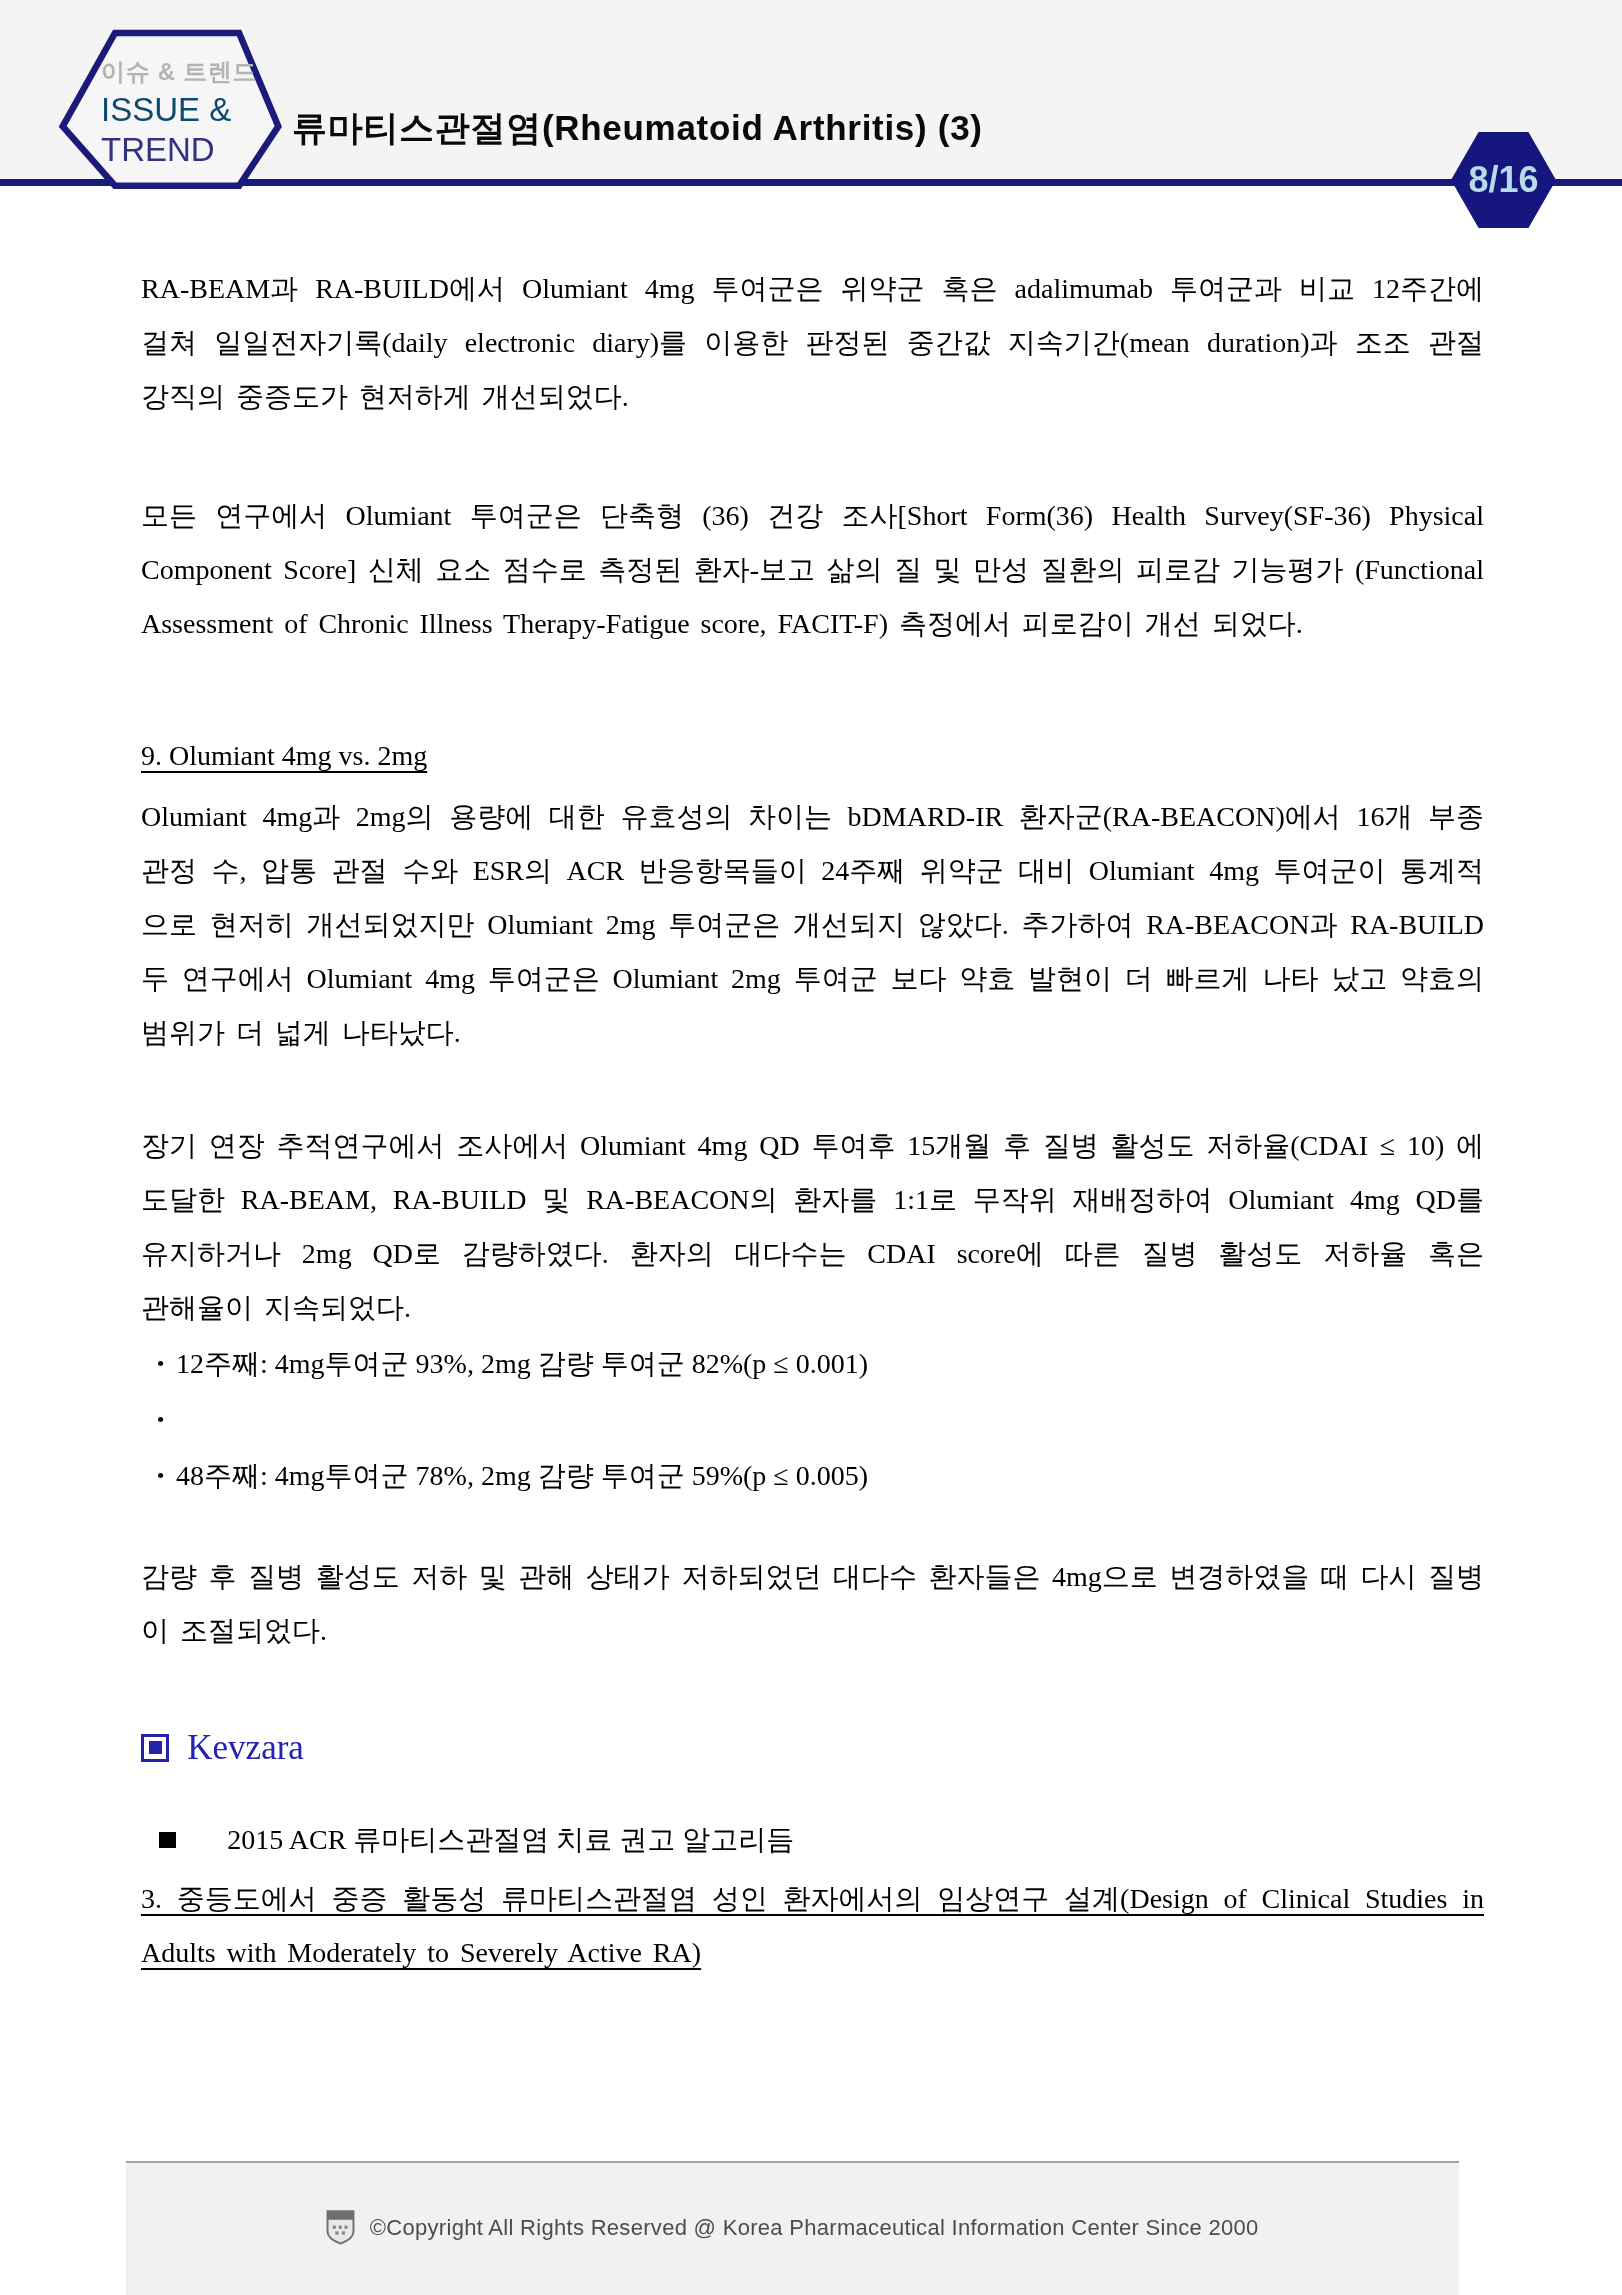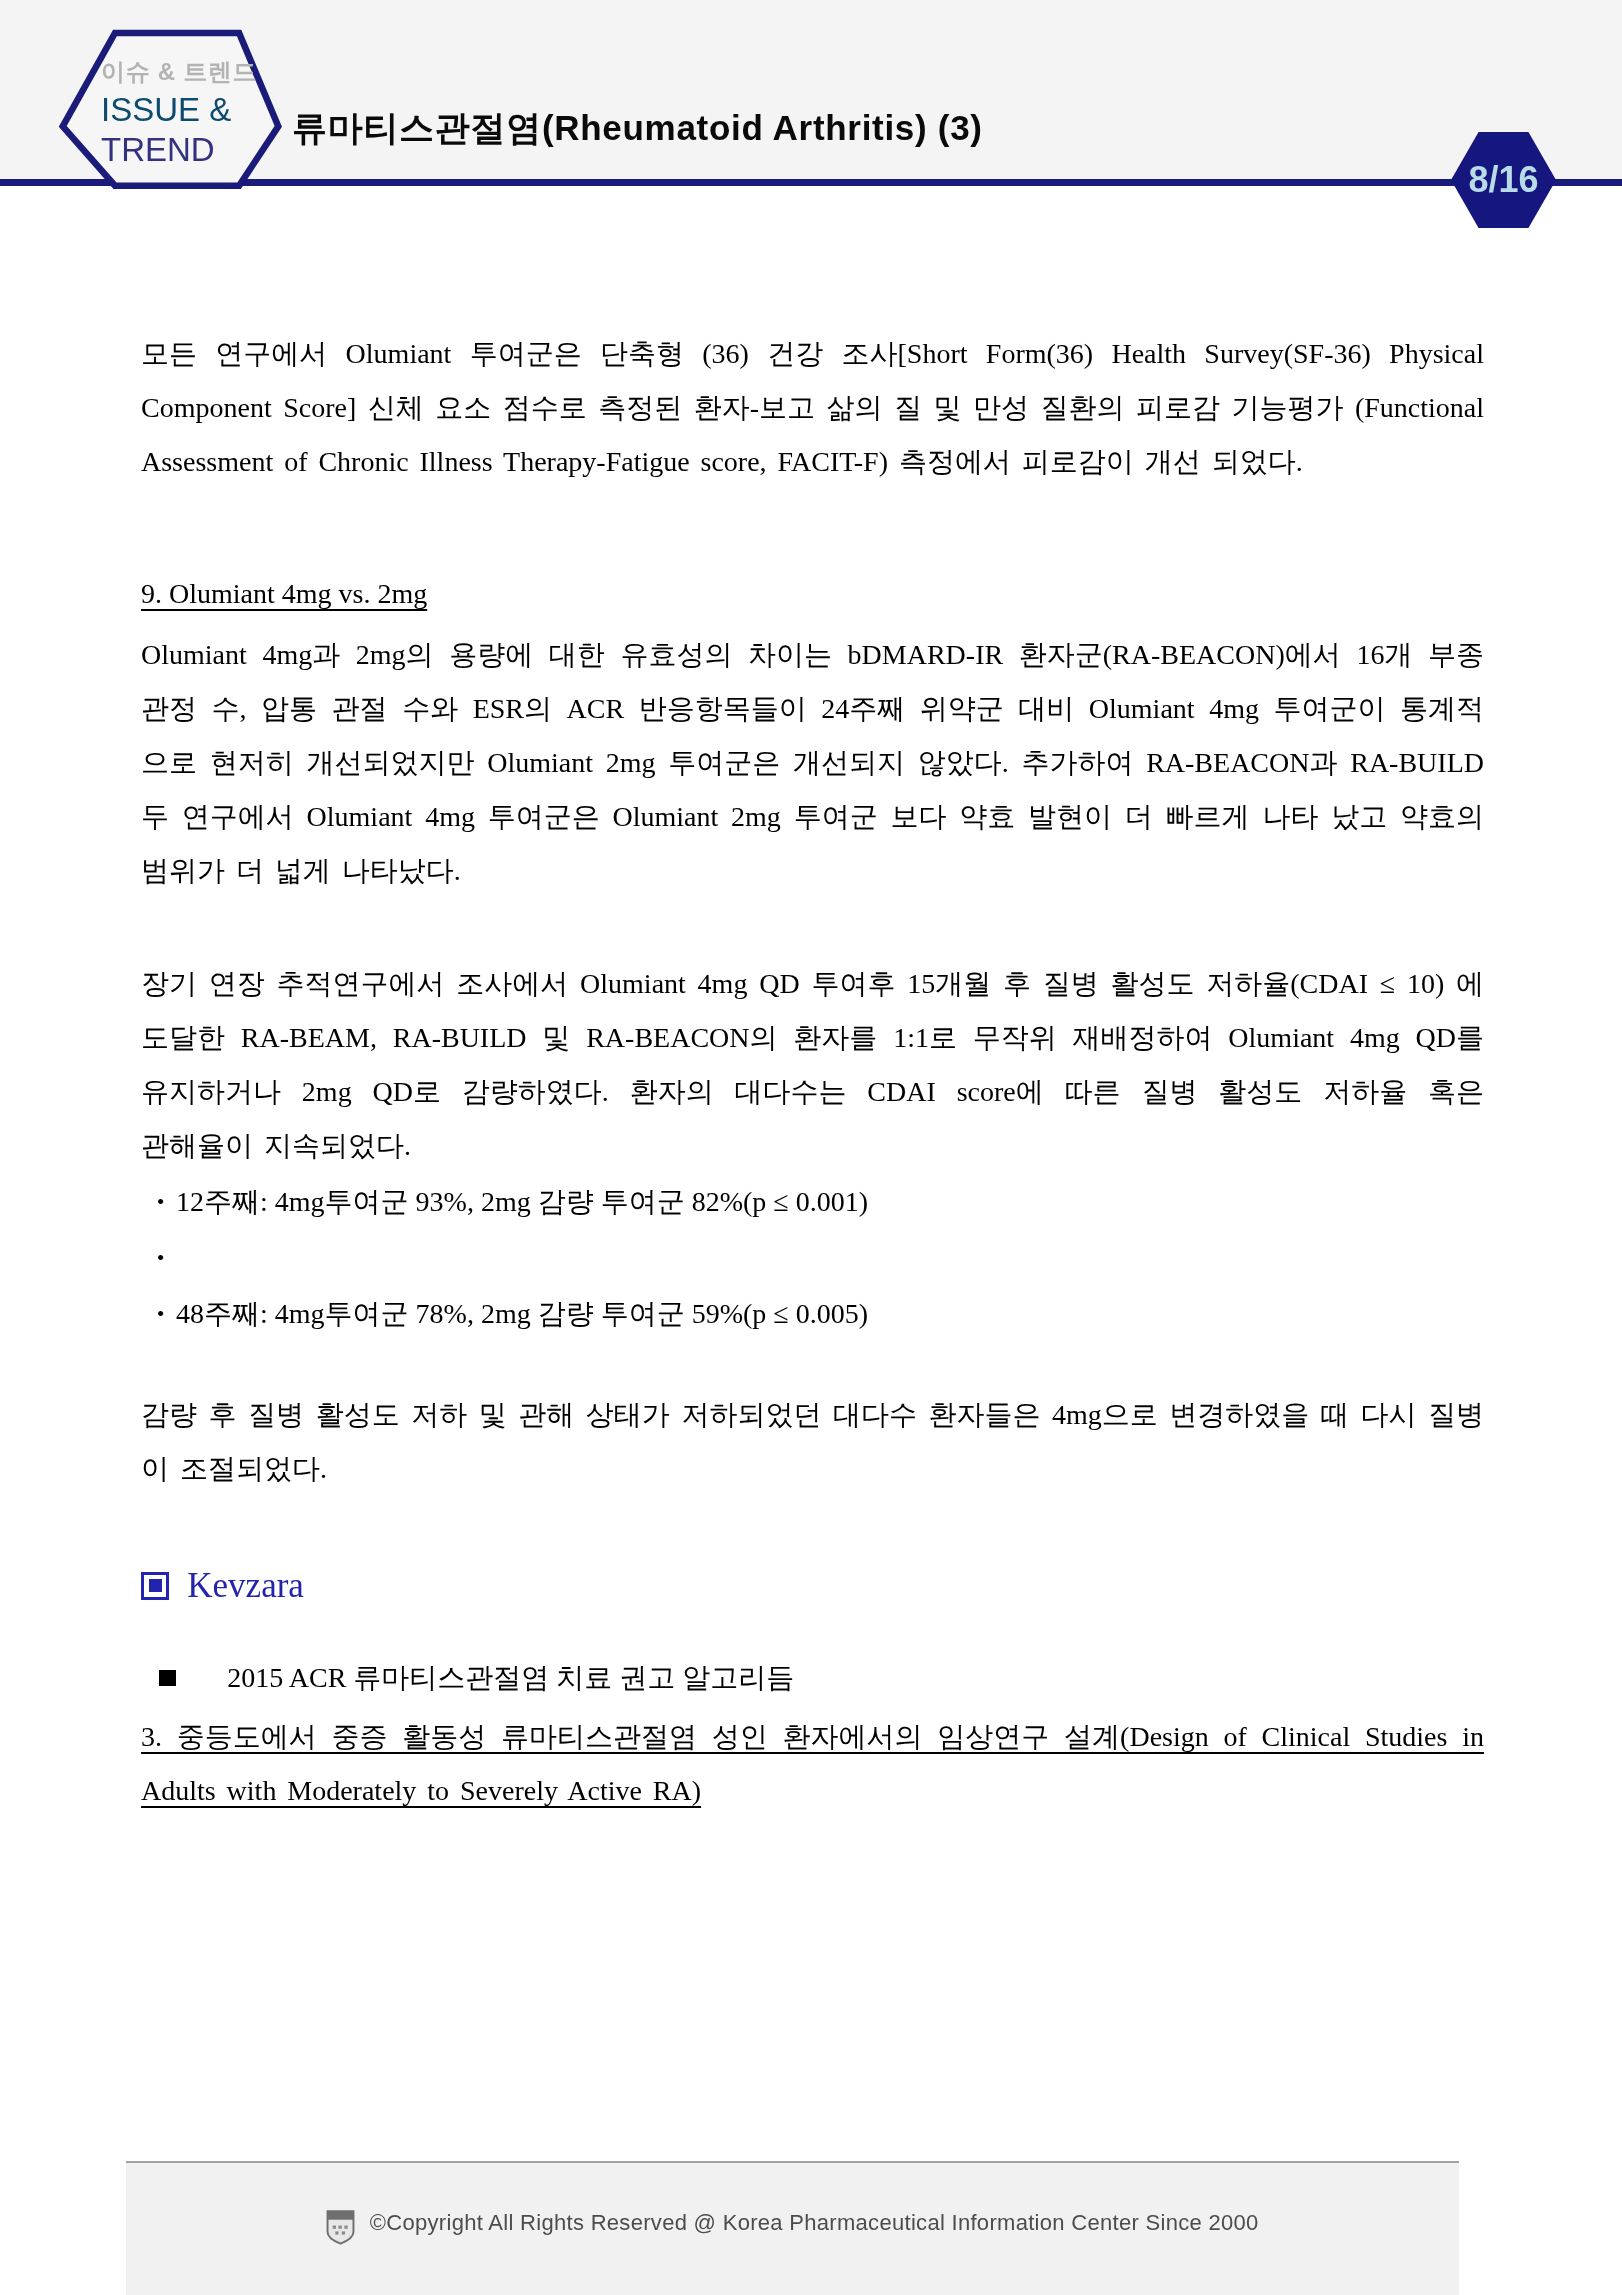--- a/index.html
+++ b/index.html
@@ -64,21 +64,21 @@
   }
   .design-heading span{
     text-decoration:underline;text-decoration-thickness:2px;text-underline-offset:5.9px;
   }
   
   .footer-bar{
     position:absolute;left:126px;top:2161px;width:1333px;height:135px;
     background:#f1f1f1;border-top:2.6px solid #a2a2a2;box-sizing:border-box;
     display:flex;align-items:center;justify-content:center;
   }
-  .footer-inner{display:flex;align-items:flex-start;margin-top:-3.9px;}
+  .footer-inner{display:flex;align-items:center;margin-top:-3.9px;}
   .footer-logo{margin-right:14.4px;flex:0 0 auto;}
   .footer-text{
     font-family:"Liberation Sans","DejaVu Sans",sans-serif;
     font-size:22px;color:#4c4c4c;letter-spacing:0.3px;
   }
 </style>
 </head>
 <body>
 
 <div class="header-band"></div>
@@ -97,20 +97,21 @@
 
 <div class="page-badge">
   <svg width="105" height="96" viewBox="0 0 160 146">
     <polygon points="42,0 118,0 160,73 118,146 42,146 0,73" fill="#16167f"></polygon>
   </svg>
   <div class="num">8/16</div>
 </div>
 
 <div class="content">
 
+  <p class="para">RA-BEAM과 RA-BUILD에서 Olumiant 4mg 투여군은 위약군 혹은 adalimumab 투여군과 비교 12주간에 걸쳐 일일전자기록(daily electronic diary)를 이용한 판정된 중간값 지속기간(mean duration)과 조조 관절 강직의 중증도가 현저하게 개선되었다.</p>
 
   <p class="para mt-p2">모든 연구에서 Olumiant 투여군은 단축형 (36) 건강 조사[Short Form(36) Health Survey(SF-36) Physical Component Score] 신체 요소 점수로 측정된 환자-보고 삶의 질 및 만성 질환의 피로감 기능평가 (Functional Assessment of Chronic Illness Therapy-Fatigue score, FACIT-F) 측정에서 피로감이 개선 되었다.</p>
 
   <h3 class="sec-heading">9. Olumiant 4mg vs. 2mg</h3>
 
   <p class="para mt-p3">Olumiant 4mg과 2mg의 용량에 대한 유효성의 차이는 bDMARD-IR 환자군(RA-BEACON)에서 16개 부종 관정 수, 압통 관절 수와 ESR의 ACR 반응항목들이 24주째 위약군 대비 Olumiant 4mg 투여군이 통계적 으로 현저히 개선되었지만 Olumiant 2mg 투여군은 개선되지 않았다. 추가하여 RA-BEACON과 RA-BUILD 두 연구에서 Olumiant 4mg 투여군은 Olumiant 2mg 투여군 보다 약효 발현이 더 빠르게 나타 났고 약효의 범위가 더 넓게 나타났다.</p>
 
   <p class="para mt-p4">장기 연장 추적연구에서 조사에서 Olumiant 4mg QD 투여후 15개월 후 질병 활성도 저하율(CDAI ≤ 10) 에 도달한 RA-BEAM, RA-BUILD 및 RA-BEACON의 환자를 1:1로 무작위 재배정하여 Olumiant 4mg QD를 유지하거나 2mg QD로 감량하였다. 환자의 대다수는 CDAI score에 따른 질병 활성도 저하율 혹은 관해율이 지속되었다.</p>
 
   <ul class="bullet-list">

